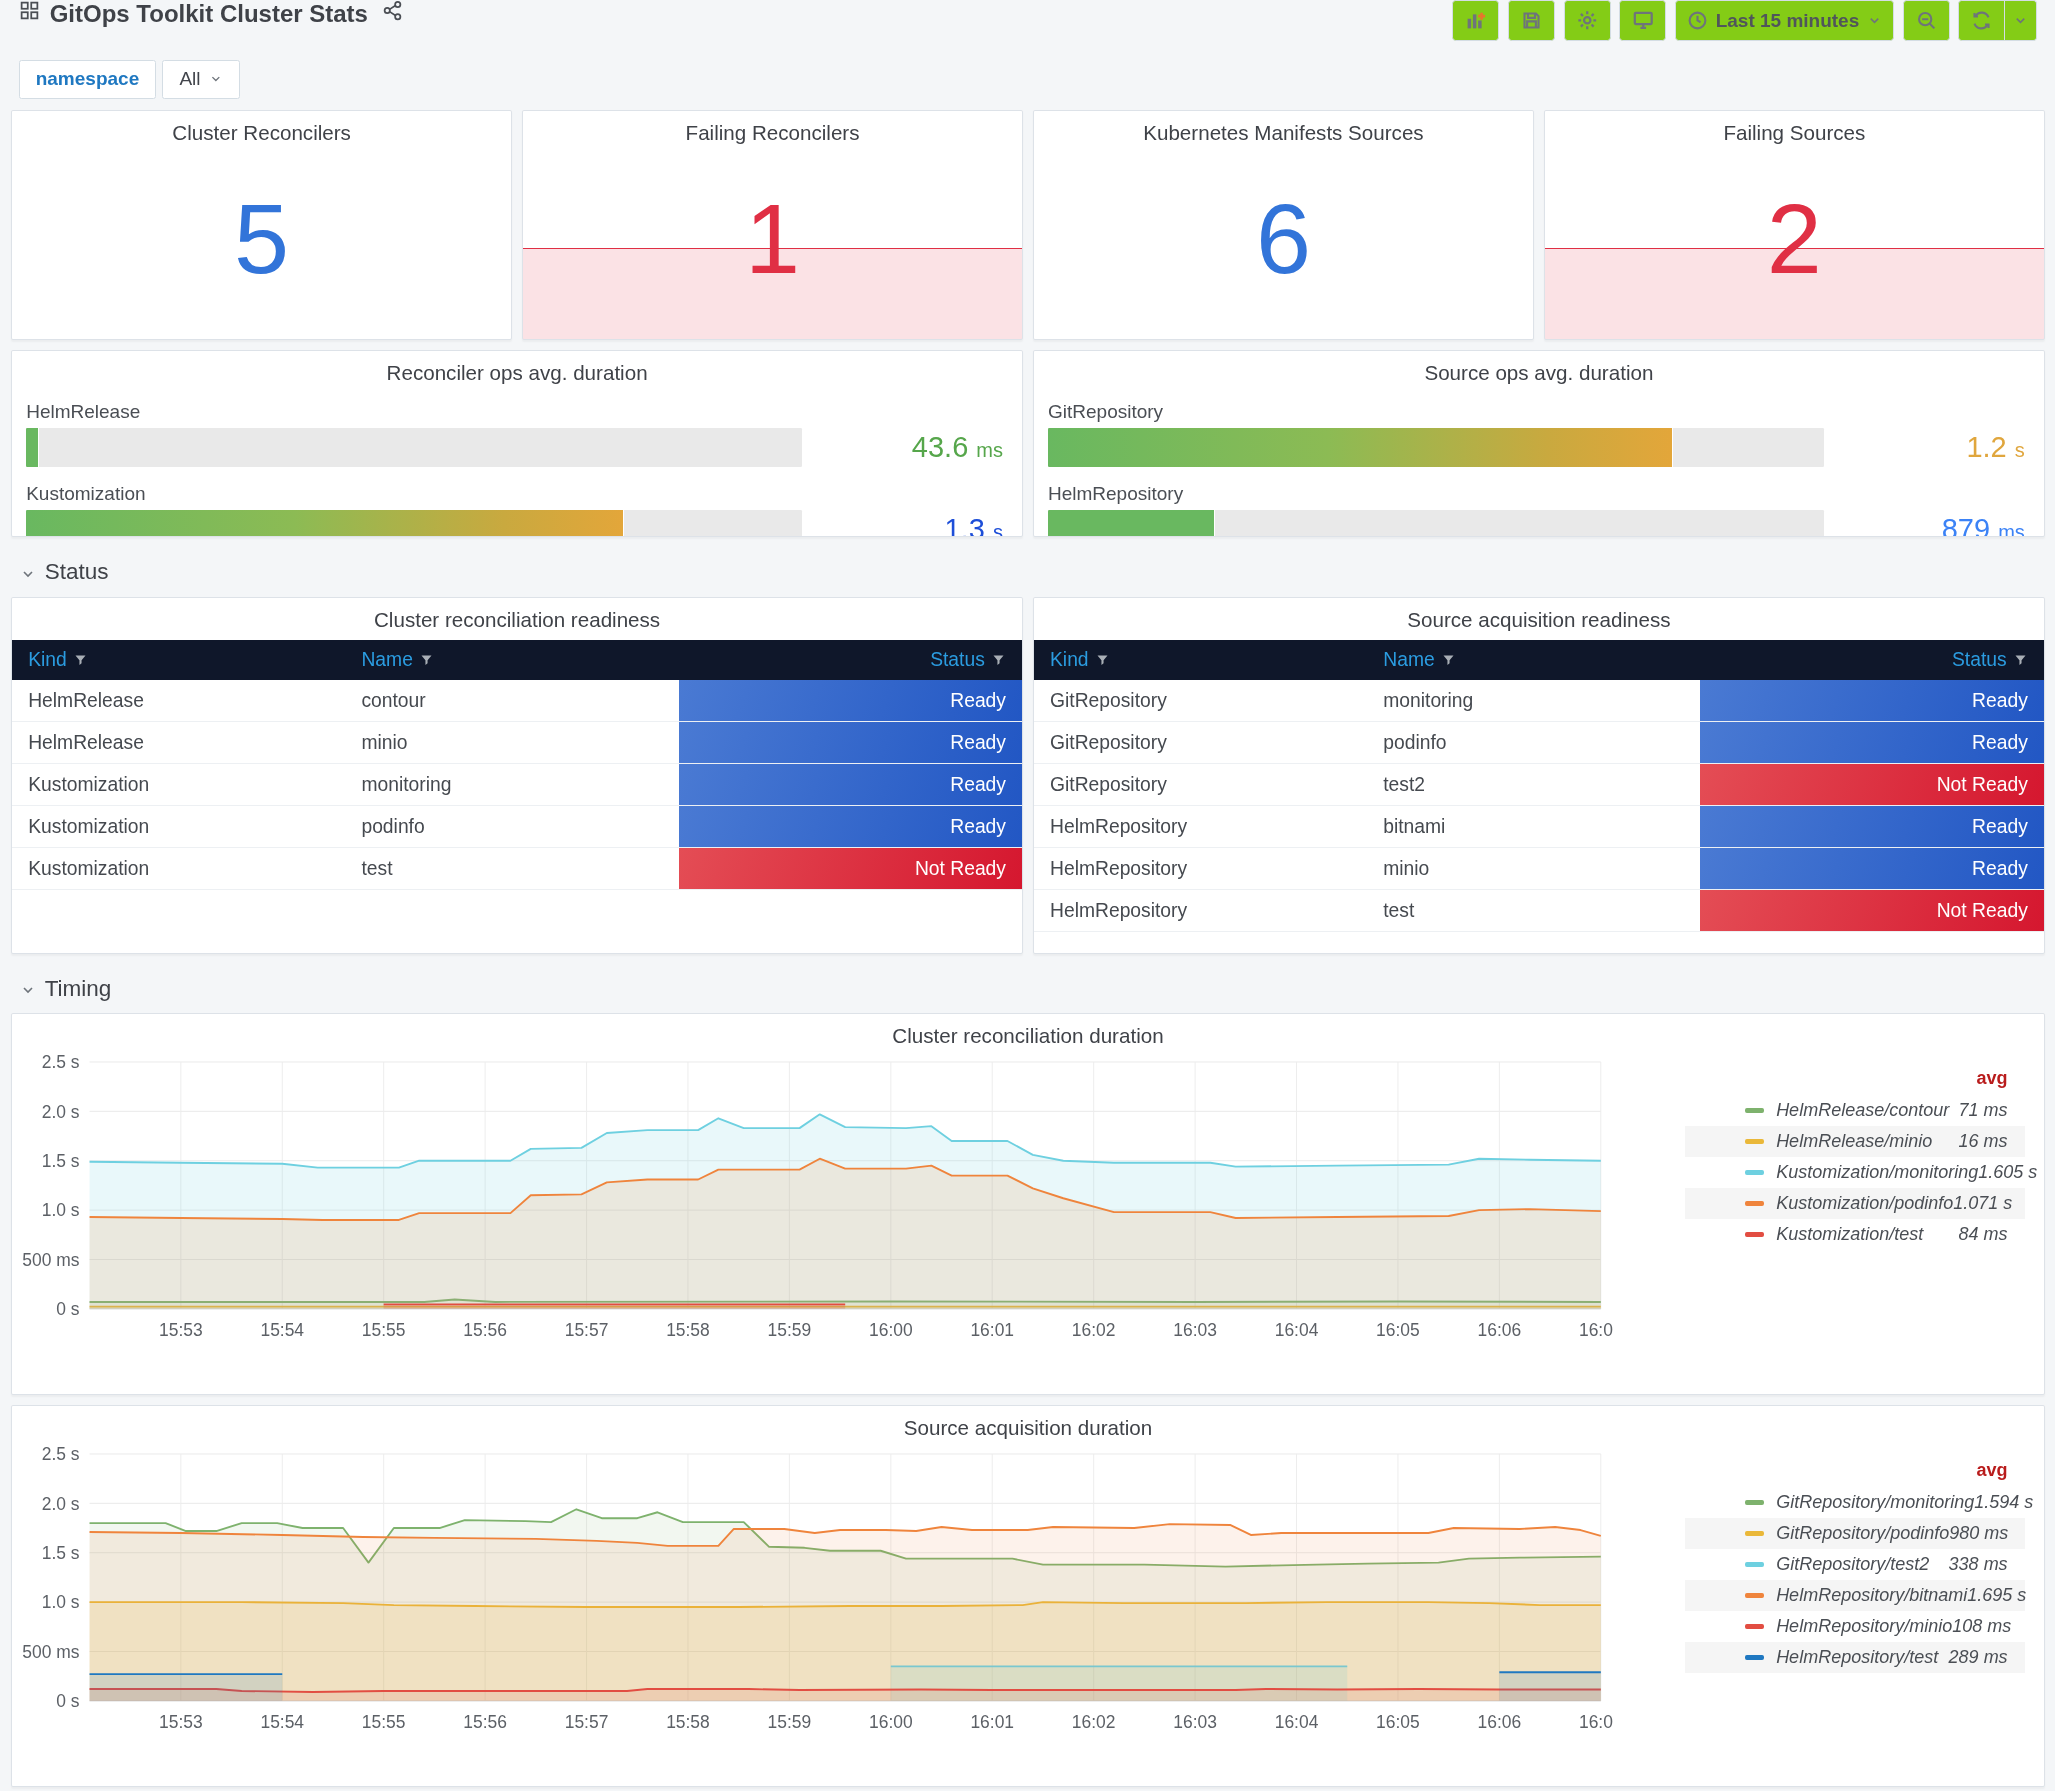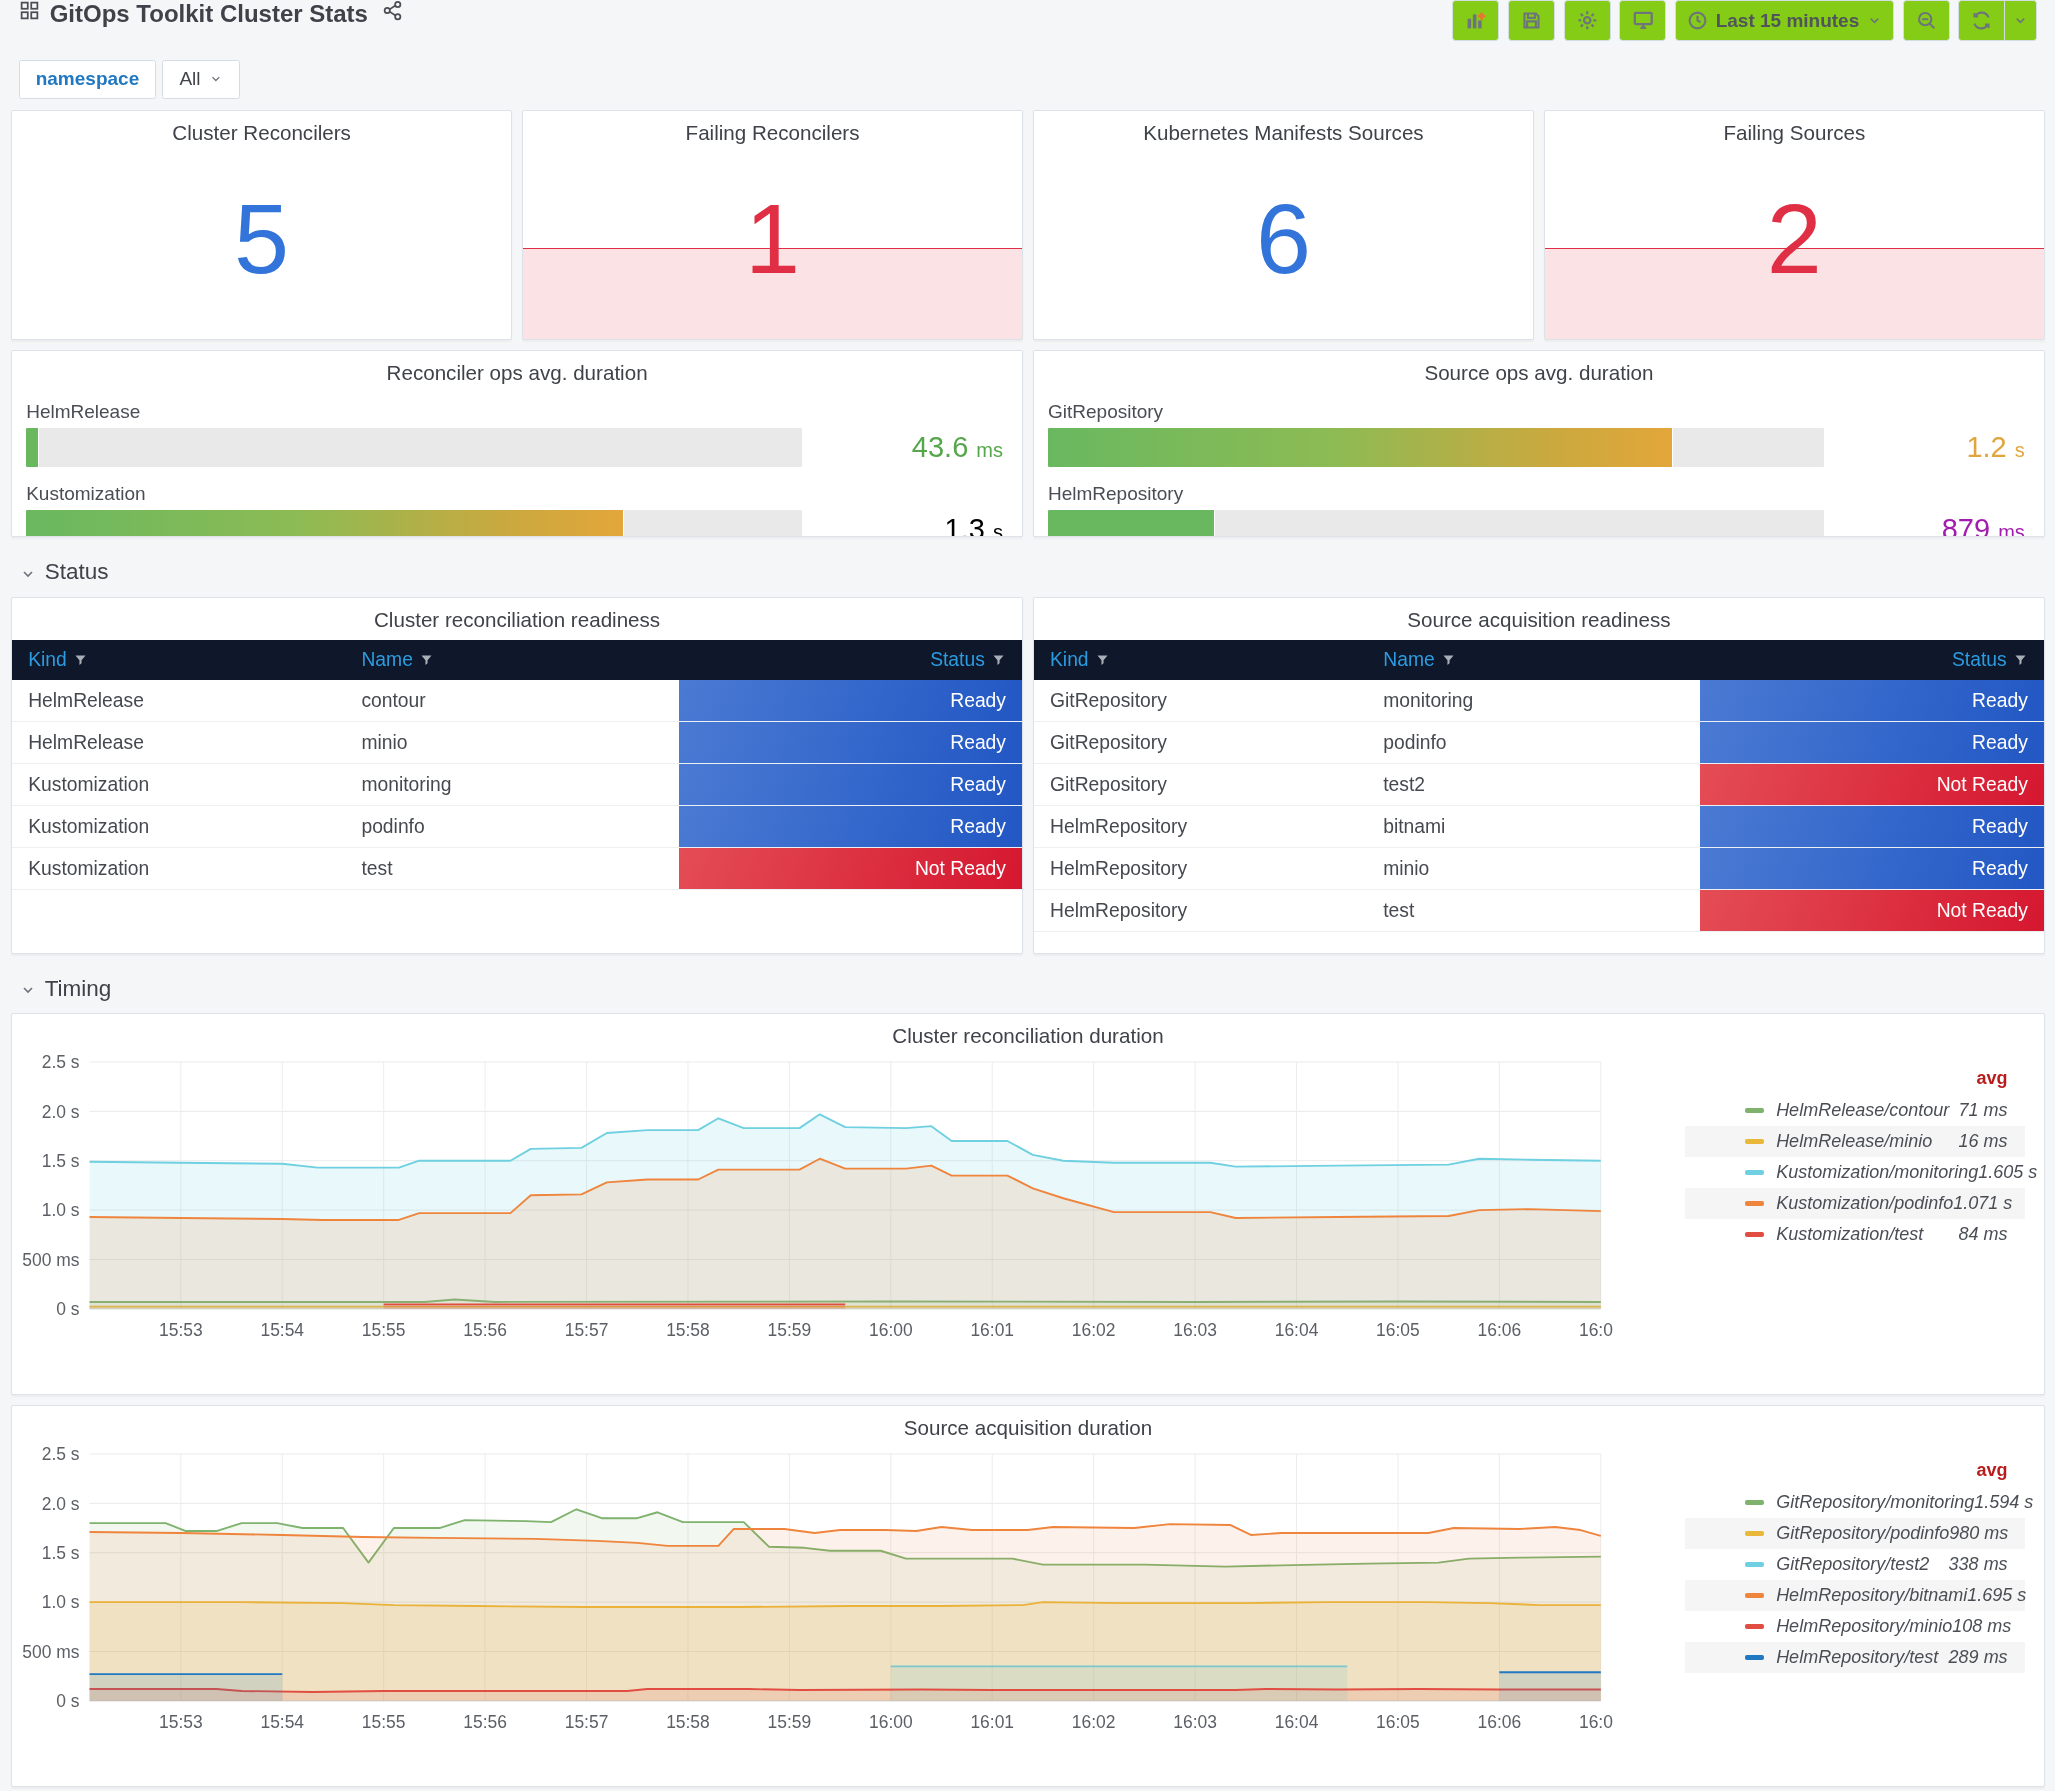--- a/index.html
+++ b/index.html
@@ -210,42 +210,42 @@
             </div>
           <div class="g-val" style="color: rgb(86, 166, 75);"><span>43.6</span> <span class="unit">ms</span></div>
         </div>
       </div>
       <div class="g-row">
         <div class="g-label">Kustomization</div>
         <div class="g-line">
           <div class="g-track">
               <div class="g-fill grad" style="width: 77%;"></div>
             </div>
-          <div class="g-val" style="color: #000000;"><span>1.3</span> <span class="unit">s</span></div>
+          <div class="g-val" style="color: #1d4ed8;"><span>1.3</span> <span class="unit">s</span></div>
         </div>
       </div>
     </div>
     <div class="panel gauge-panel">
       <div class="p-title">Source ops avg. duration</div>
       <div class="g-row">
         <div class="g-label">GitRepository</div>
         <div class="g-line">
           <div class="g-track">
               <div class="g-fill grad" style="width: 80.5%;"></div>
             </div>
           <div class="g-val" style="color: rgb(224, 166, 61);"><span>1.2</span> <span class="unit">s</span></div>
         </div>
       </div>
       <div class="g-row">
         <div class="g-label">HelmRepository</div>
         <div class="g-line">
           <div class="g-track">
               <div class="g-fill solid" style="width: 21.5%;"></div>
             </div>
-          <div class="g-val" style="color: #a21caf;"><span>879</span> <span class="unit">ms</span></div>
+          <div class="g-val" style="color: #3b82f6;"><span>879</span> <span class="unit">ms</span></div>
         </div>
       </div>
     </div>
   </div>
 
   <div class="section-h">
     <svg width="16" height="16" viewBox="0 0 24 24" class="icon-g">
         <path d="M6 9l6 6 6-6"></path>
       </svg>
     <span>Status</span>

